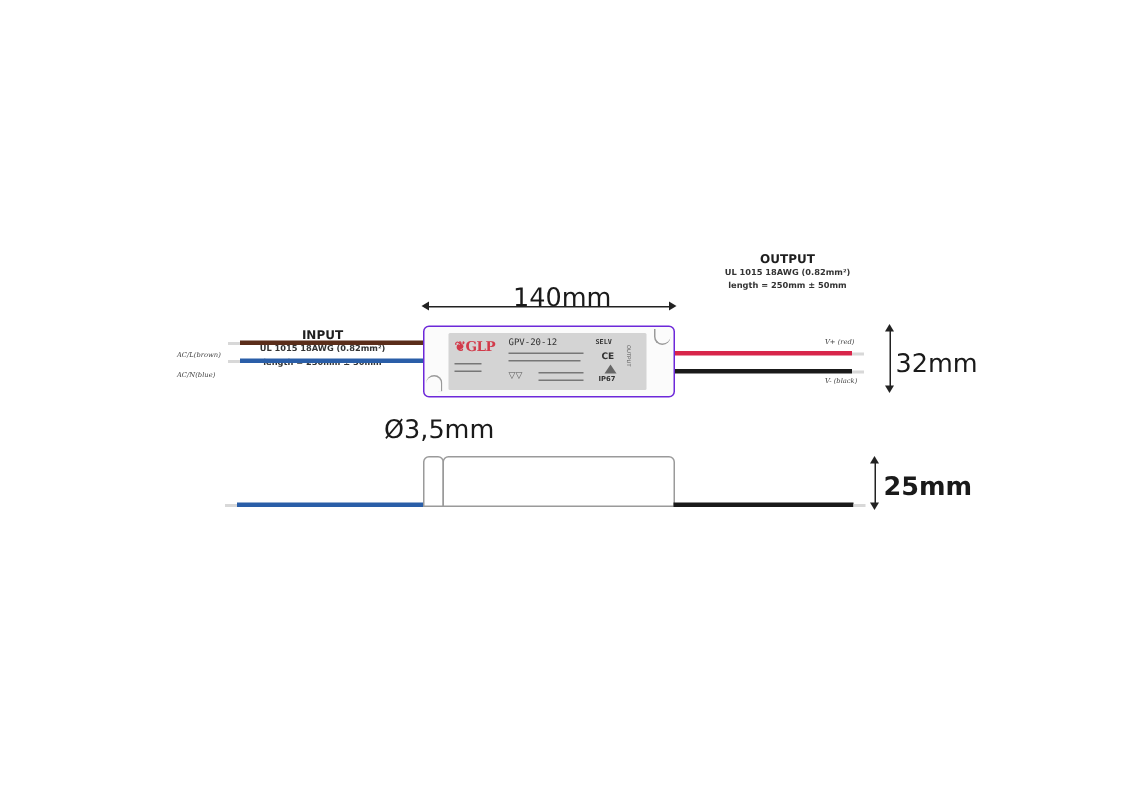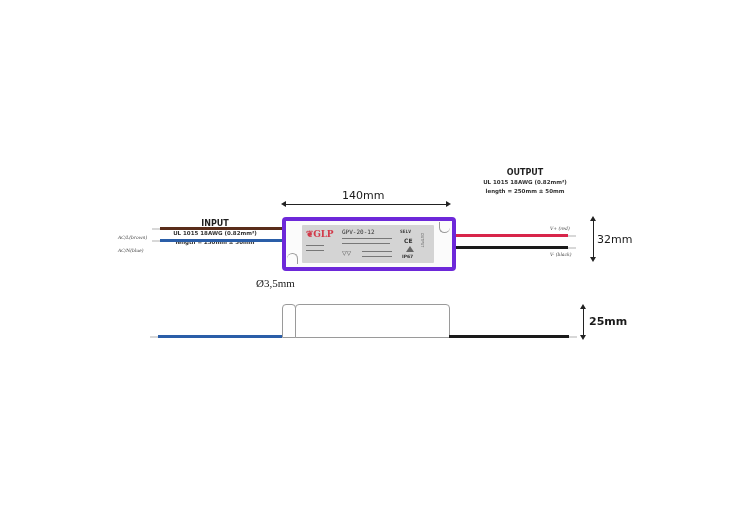--- a/index.html
+++ b/index.html
@@ -1,27 +1,27 @@
 <!DOCTYPE html>
 <html><head>
 <meta charset="utf-8">
 <style>
   html, body { margin: 0; padding: 0; background: #ffffff; }
   body { width: 750px; height: 527px; position: relative; overflow: hidden; font-family: "Liberation Sans", sans-serif; }
   .abs { position: absolute; }
   .hdr { font-family: "DejaVu Sans", sans-serif; color: #1f1f1f; text-align: center; }
   .hdr .t { font-size: 8px; font-weight: bold; line-height: 10px; }
   .hdr .s { font-size: 5.5px; font-weight: bold; line-height: 9px; color: #333; }
-  .dim { font-family: "DejaVu Sans", sans-serif; font-size: 11px; color: #1a1a1a; }
+  .dim { font-family: "DejaVu Sans", sans-serif; font-size: 17px; color: #1a1a1a; }
   .wire-lbl { font-family: "DejaVu Serif", serif; font-style: italic; font-size: 4.5px; color: #444; white-space: nowrap; }
   .wire { position: absolute; height: 3px; }
   .tip { position: absolute; height: 2px; background: #d8d8d8; }
   .psu {
     position: absolute; left: 282px; top: 217px; width: 166px; height: 46px;
-    border: 4px solid #6d28d9; border-radius: 4px; background: #fbfbfb;
+    border: 1px solid #6d28d9; border-radius: 4px; background: #fbfbfb;
   }
   .psu-label {
     position: absolute; left: 16px; top: 4px; width: 132px; height: 38px;
     background: #d4d4d4; border-radius: 1px;
   }
   .logo { position: absolute; left: 4px; top: 4px; font-family: "DejaVu Serif", serif; font-weight: bold; font-size: 9px; color: #d23a4a; letter-spacing: -0.3px; }
   .model { position: absolute; left: 40px; top: 3px; font-family: "DejaVu Sans Mono", monospace; font-size: 6px; color: #333; }
   .selv { position: absolute; left: 98px; top: 4px; font-family: "DejaVu Sans Mono", monospace; font-size: 4.5px; font-weight: bold; color: #333; }
   .tiny { position: absolute; height: 1px; background: #777; }
   .ce { position: absolute; left: 102px; top: 12px; font-family: "DejaVu Sans", sans-serif; font-size: 6px; font-weight: bold; color: #333; }
@@ -84,21 +84,21 @@
     <div class="ip">IP67</div>
     <div class="vert-lbl">OUTPUT</div>
   </div>
 </div>
 
 <div class="arrow-v" style="left:593px; top:219px; height:40px;"></div>
 <div class="abs" style="left:590px; top:216px; width:0; height:0; border-left:3px solid transparent; border-right:3px solid transparent; border-bottom:5px solid #222;"></div>
 <div class="abs" style="left:590px; top:257px; width:0; height:0; border-left:3px solid transparent; border-right:3px solid transparent; border-top:5px solid #222;"></div>
 <div class="abs dim" style="left:597px; top:233px;">32mm</div>
 
-<div class="abs dim" style="left:256px; top:277px;font-family:Liberation Serif, serif;">Ø3,5mm</div>
+<div class="abs dim" style="left:256px; top:277px;">Ø3,5mm</div>
 
 <div class="tip" style="left:150px; top:336px; width:8px;"></div>
 <div class="wire" style="left:158px; top:335px; width:124px; background:#2a5ea8;"></div>
 <div class="side-body" style="left:282px; top:304px; width:12px; height:32px;"></div>
 <div class="side-body" style="left:295px; top:304px; width:153px; height:32px;"></div>
 <div class="wire" style="left:449px; top:335px; width:120px; background:#1a1a1a;"></div>
 <div class="tip" style="left:569px; top:336px; width:8px;"></div>
 
 <div class="arrow-v" style="left:583px; top:307px; height:30px;"></div>
 <div class="abs" style="left:580px; top:304px; width:0; height:0; border-left:3px solid transparent; border-right:3px solid transparent; border-bottom:5px solid #222;"></div>

